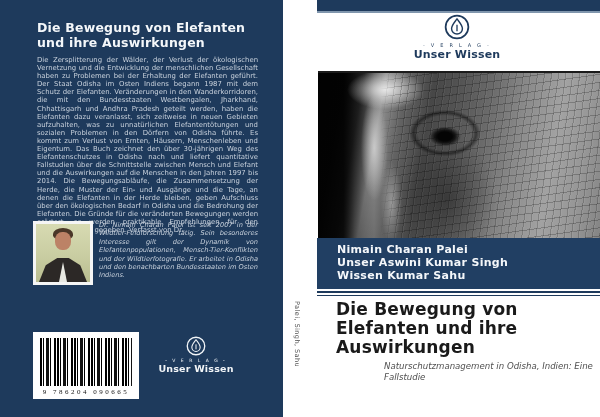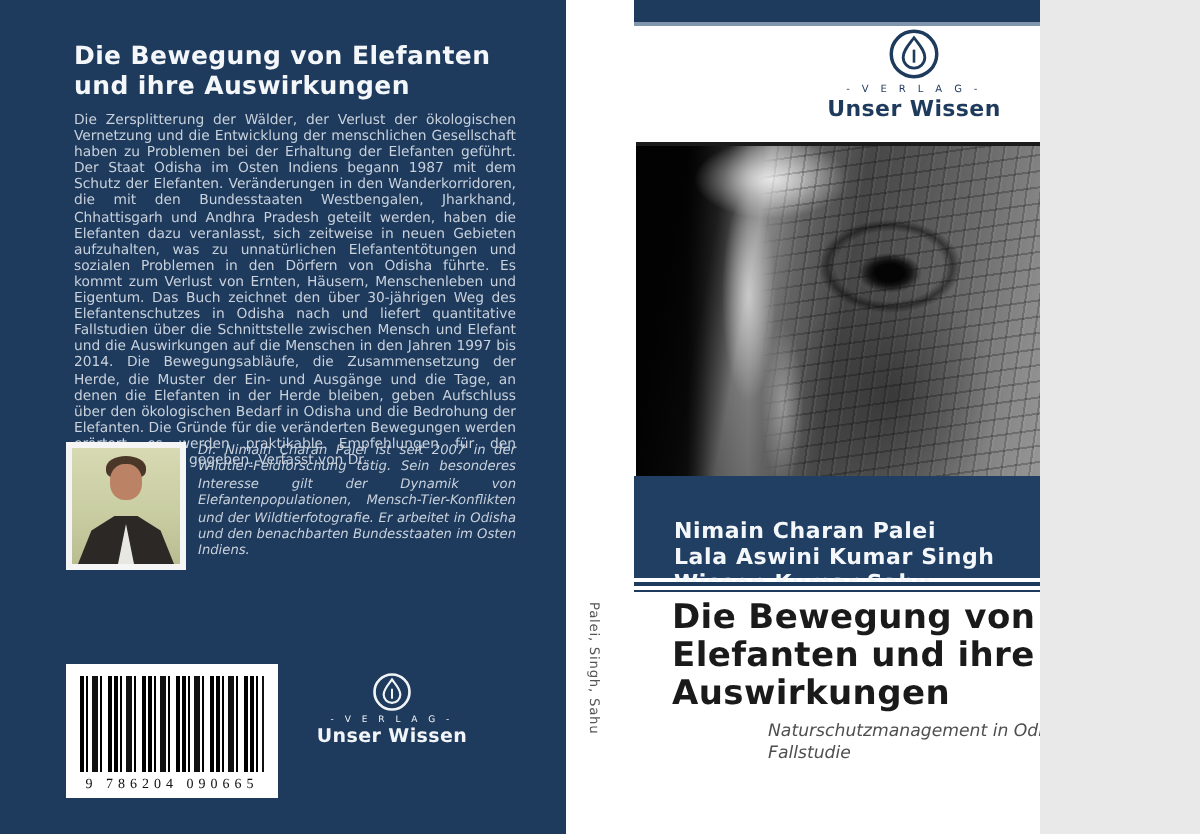--- a/index.html
+++ b/index.html
@@ -1,16 +1,16 @@
 <!DOCTYPE html>
 <html><head>
 <meta charset="utf-8">
 <style>
   html,body{margin:0;padding:0;background:#e9e9e9;font-family:"DejaVu Sans","Liberation Sans",sans-serif;}
-  .canvas{position:relative;width:520px;height:417px;background:#fef9c3;overflow:hidden;}
+  .canvas{position:relative;width:600px;height:417px;background:#fef9c3;overflow:hidden;}
 
   
   .back-cover{position:absolute;left:0;top:0;width:283px;height:417px;background:#1e3a5c;}
   .back-title{position:absolute;left:37px;top:21px;width:237px;color:#f4f7fa;
     font-size:12.5px;font-weight:bold;line-height:14.5px;letter-spacing:.2px;}
   .back-desc{position:absolute;left:37px;top:56px;width:221px;color:#c8d1dc;
     font-size:6.9px;line-height:8.1px;text-align:justify;}
   .bio-photo{position:absolute;left:33px;top:221px;width:54px;height:58px;
     background:linear-gradient(180deg,#d7dab2 0%,#c9cda2 55%,#b9bd90 100%);
     border:3px solid #f5f5f5;overflow:hidden;}
@@ -60,21 +60,21 @@
       repeating-linear-gradient(98deg,rgba(0,0,0,.18) 0 1px,rgba(255,255,255,.05) 1px 2px,rgba(0,0,0,0) 2px 7px);
     mask-image:linear-gradient(90deg,transparent 0 22%,#000 30% 100%);
     -webkit-mask-image:linear-gradient(90deg,transparent 0 22%,#000 30% 100%);}
   .photo .eye-layer{position:absolute;inset:0;
     background:
       radial-gradient(ellipse 16px 10px at 45% 38%,#040404 0 45%,rgba(10,10,10,.85) 65%,rgba(10,10,10,0) 100%),
       radial-gradient(ellipse 46px 30px at 45% 36%,rgba(0,0,0,0) 58%,rgba(0,0,0,.45) 68%,rgba(0,0,0,0) 78%),
       radial-gradient(ellipse 70px 90px at 46% 75%,rgba(0,0,0,.35),rgba(0,0,0,0) 70%);}
 
   .authors-band{position:absolute;left:0;top:238px;width:283px;height:51px;background:#213f63;
-    color:#f4f7fa;font-weight:bold;font-size:11px;line-height:12.8px;padding:22px 0 0 20px;box-sizing:border-box;letter-spacing:.3px;}
+    color:#f4f7fa;font-weight:bold;font-size:11px;line-height:12.8px;padding:6px 0 0 20px;box-sizing:border-box;letter-spacing:.3px;}
   .double-line{position:absolute;left:0;top:291px;width:283px;height:6px;
     background:linear-gradient(180deg,#1e3a5c 0 2px,#ffffff 2px 4px,#1e3a5c 4px 5px,rgba(0,0,0,0) 5px);}
   .front-title{position:absolute;left:19px;top:300px;width:252px;color:#1a1a1a;
     font-size:17px;font-weight:bold;line-height:18.8px;letter-spacing:.2px;}
   .front-subtitle{position:absolute;left:19px;top:361px;width:235px;color:#4f4f4f;
     font-style:italic;font-size:8.6px;line-height:10.5px;margin-left:48px;}
 
   .logo-svg{display:block;margin:0 auto;}
 </style>
 </head>
@@ -128,21 +128,21 @@
     </div>
 
     <div class="photo">
       <div class="ear-layer"></div>
       <div class="wrinkle-layer"></div>
       <div class="eye-layer"></div>
     </div>
 
     <div class="authors-band">
       <div>Nimain Charan Palei</div>
-      <div>Lala Aswini Kumar Singh</div>
+      <div>Unser Aswini Kumar Singh</div>
       <div>Wissen Kumar Sahu</div>
     </div>
 
     <div class="double-line"></div>
 
     <div class="front-title">Die Bewegung von Elefanten und ihre Auswirkungen</div>
     <div class="front-subtitle">Naturschutzmanagement in Odisha, Indien: Eine Fallstudie</div>
   </div>
 
 </div>

